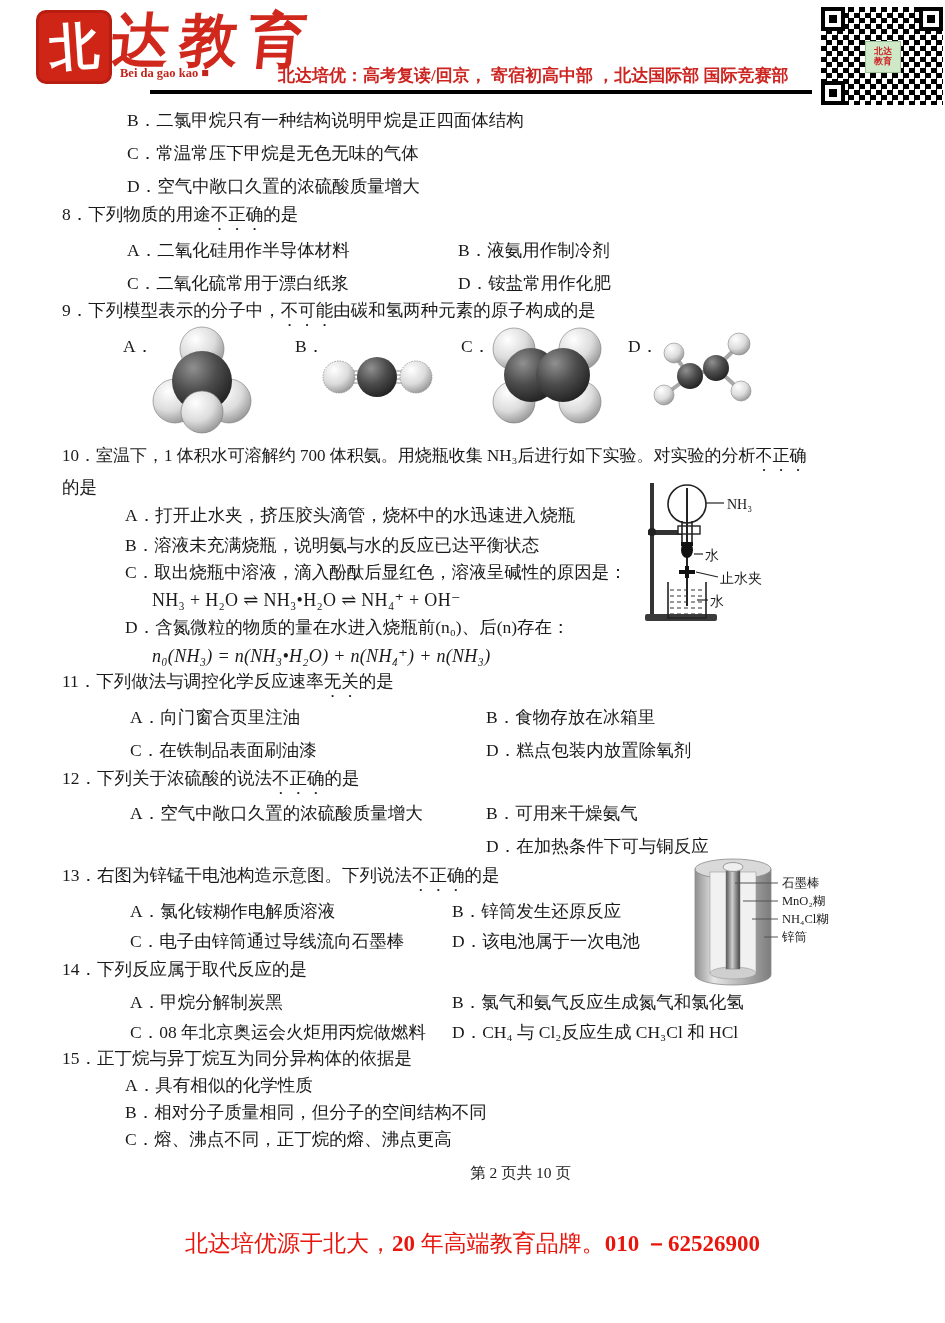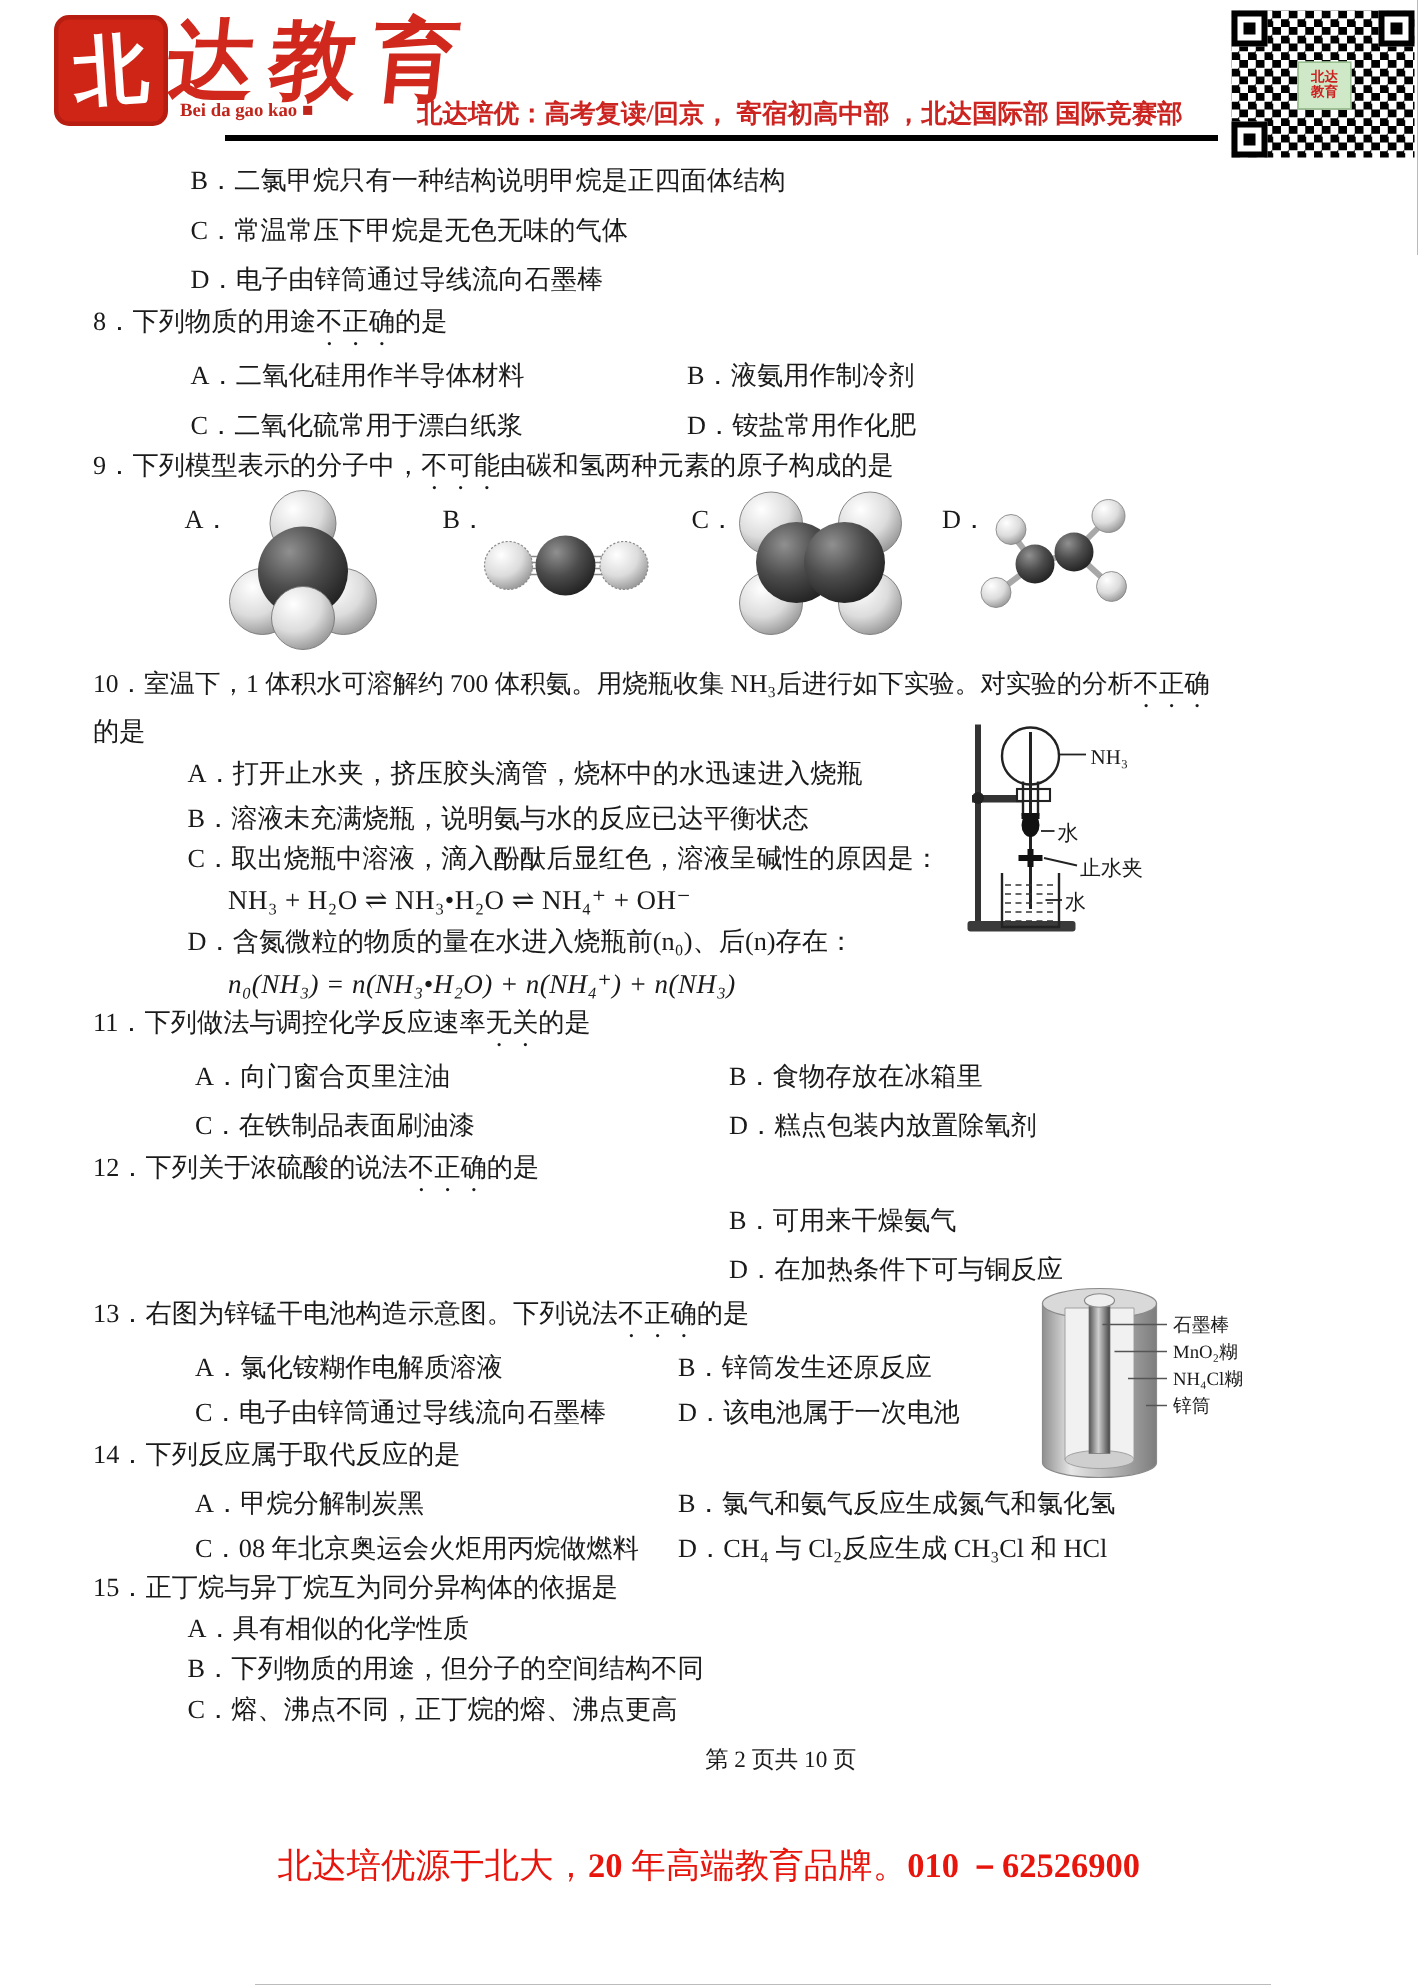--- a/index.html
+++ b/index.html
@@ -84,21 +84,21 @@
     <div class="finder" style="right:0;top:0;"></div>
     <div class="finder" style="left:0;bottom:0;"></div>
     <div class="qrlabel">
       <div>北达</div>
       <div>教育</div>
     </div>
   </div>
 
   <div class="ln" style="left:127px;top:110px;">B．二氯甲烷只有一种结构说明甲烷是正四面体结构</div>
   <div class="ln" style="left:127px;top:143px;">C．常温常压下甲烷是无色无味的气体</div>
-  <div class="ln" style="left:127px;top:176px;">D．电子由锌筒通过导线流向石墨棒</div>
+  <div class="ln" style="left:127px;top:176px;">D．空气中敞口久置的浓硫酸质量增大</div>
 
   <div class="ln" style="left:62px;top:204px;"><span>8．下列物质的用途</span><span class="em">不正确</span><span>的是</span></div>
   <div class="ln" style="left:127px;top:240px;">A．二氧化硅用作半导体材料</div>
   <div class="ln" style="left:458px;top:240px;">B．液氨用作制冷剂</div>
   <div class="ln" style="left:127px;top:273px;">C．二氧化硫常用于漂白纸浆</div>
   <div class="ln" style="left:458px;top:273px;">D．铵盐常用作化肥</div>
 
   <div class="ln" style="left:62px;top:300px;"><span>9．下列模型表示的分子中，</span><span class="em">不可能</span><span>由碳和氢两种元素的原子构成的是</span></div>
   <div class="ln" style="left:123px;top:336px;">A．</div>
   <div class="ln" style="left:295px;top:336px;">B．</div>
@@ -189,20 +189,21 @@
     <text x="65" y="128" font-size="14">水</text>
   </svg>
 
   <div class="ln" style="left:62px;top:671px;"><span>11．下列做法与调控化学反应速率</span><span class="em">无关</span><span>的是</span></div>
   <div class="ln" style="left:130px;top:707px;">A．向门窗合页里注油</div>
   <div class="ln" style="left:486px;top:707px;">B．食物存放在冰箱里</div>
   <div class="ln" style="left:130px;top:740px;">C．在铁制品表面刷油漆</div>
   <div class="ln" style="left:486px;top:740px;text-align:right;">D．糕点包装内放置除氧剂</div>
 
   <div class="ln" style="left:62px;top:768px;"><span>12．下列关于浓硫酸的说法</span><span class="em">不正确</span><span>的是</span></div>
+  <div class="ln" style="left:130px;top:803px;">A．空气中敞口久置的浓硫酸质量增大</div>
   <div class="ln" style="left:486px;top:803px;">B．可用来干燥氨气</div>
   <div class="ln" style="left:486px;top:836px;">D．在加热条件下可与铜反应</div>
 
   <div class="ln" style="left:62px;top:865px;"><span>13．右图为锌锰干电池构造示意图。下列说法</span><span class="em">不正确</span><span>的是</span></div>
   <div class="ln" style="left:130px;top:901px;">A．氯化铵糊作电解质溶液</div>
   <div class="ln" style="left:452px;top:901px;">B．锌筒发生还原反应</div>
   <div class="ln" style="left:130px;top:931px;">C．电子由锌筒通过导线流向石墨棒</div>
   <div class="ln" style="left:452px;top:931px;">D．该电池属于一次电池</div>
 
   <svg style="left:690px;top:855px;" width="175" height="135" viewBox="0 0 175 135">
@@ -225,21 +226,21 @@
   </svg>
 
   <div class="ln" style="left:62px;top:959px;">14．下列反应属于取代反应的是</div>
   <div class="ln" style="left:130px;top:992px;">A．甲烷分解制炭黑</div>
   <div class="ln" style="left:452px;top:992px;">B．氯气和氨气反应生成氮气和氯化氢</div>
   <div class="ln" style="left:130px;top:1022px;">C．08 年北京奥运会火炬用丙烷做燃料</div>
   <div class="ln" style="left:452px;top:1022px;">D．CH₄ 与 Cl₂反应生成 CH₃Cl 和 HCl</div>
 
   <div class="ln" style="left:62px;top:1048px;">15．正丁烷与异丁烷互为同分异构体的依据是</div>
   <div class="ln" style="left:125px;top:1075px;">A．具有相似的化学性质</div>
-  <div class="ln" style="left:125px;top:1102px;">B．下列物质的用途，但分子的空间结构不同</div>
+  <div class="ln" style="left:125px;top:1102px;">B．相对分子质量相同，但分子的空间结构不同</div>
   <div class="ln" style="left:125px;top:1129px;">C．熔、沸点不同，正丁烷的熔、沸点更高</div>
 
   <div class="pageno">第 2 页共 10 页</div>
   <div class="slogan">
     <span>北达培优源于北大，</span><span class="b">20</span><span> 年高端教育品牌。</span><span class="b">010 －62526900</span>
   </div>
 
 </div>
 
 </body></html>

